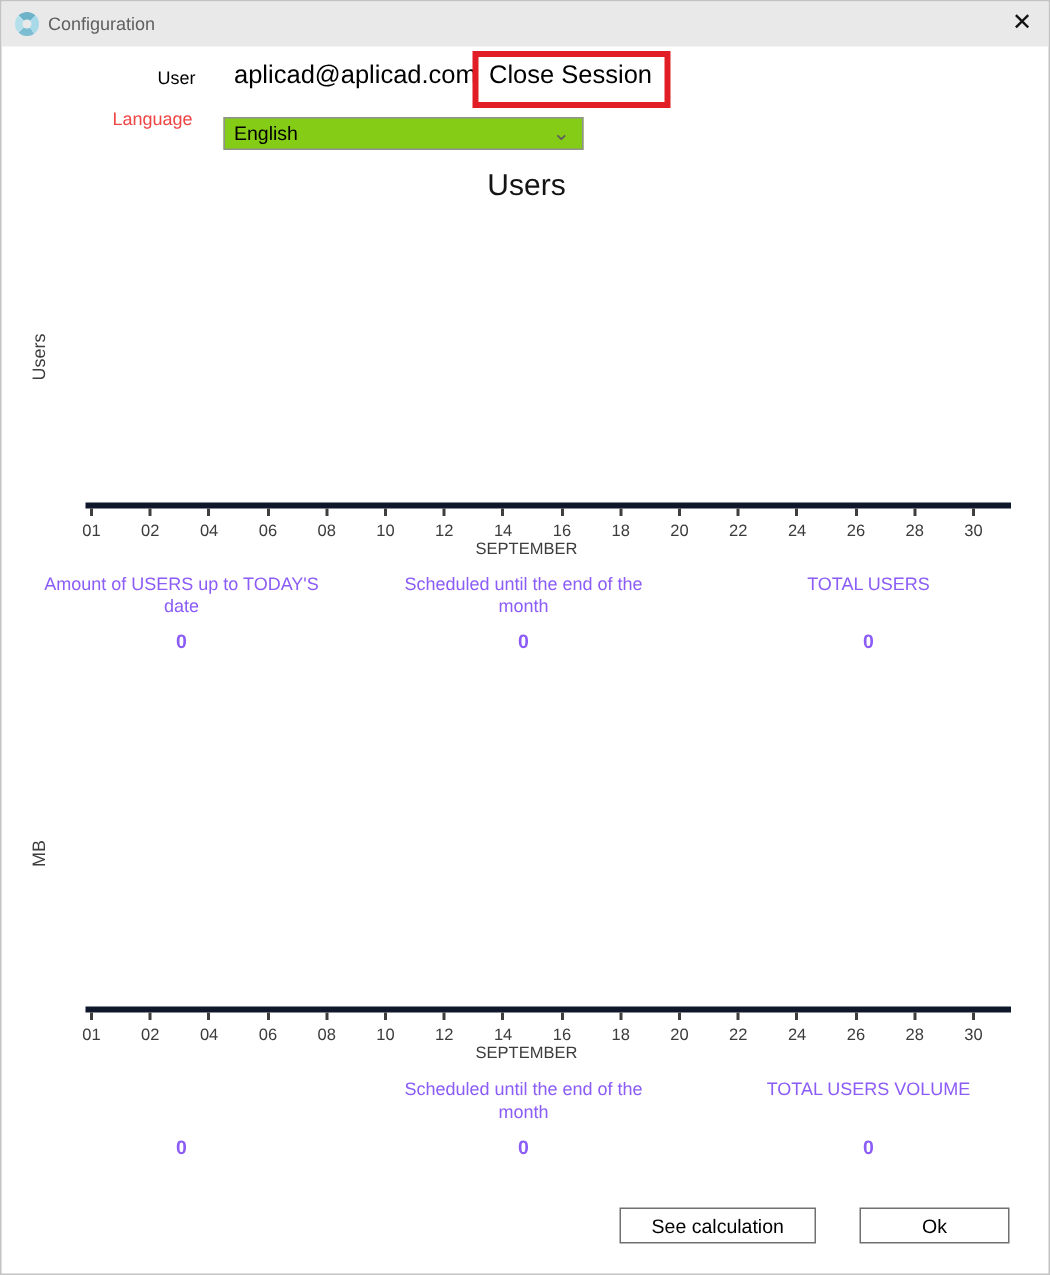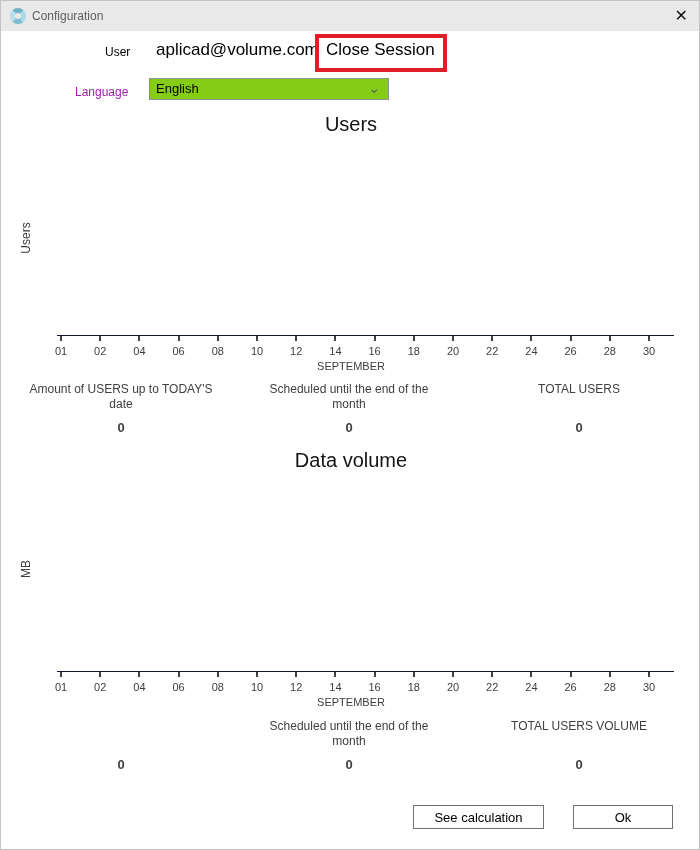--- a/index.html
+++ b/index.html
@@ -13,45 +13,45 @@
   .app-icon::after { content:""; position:absolute; left:5px; top:5px; width:6px; height:6px; border-radius:50%; background:#e9e9e9; }
   .window-title { position:absolute; left:31px; top:8px; font-size:12px; color:#5f5f5f; }
   .close-x { position:absolute; right:11px; top:5px; font-size:16px; color:#111; cursor:pointer; line-height:20px; }
 
   
   .user-label { position:absolute; left:104px; top:44px; font-size:12px; color:#000; }
   .user-email { position:absolute; left:155px; top:39px; font-size:17px; color:#000; }
   .close-session { position:absolute; left:325px; top:39px; font-size:17px; color:#000; cursor:pointer; }
   .highlight-box { position:absolute; left:314px; top:33px; width:132px; height:38px; border:4px solid #e11e25; pointer-events:none; }
 
-  .language-label { position:absolute; left:74px; top:84px; font-size:12px; color:#a21caf; }
+  .language-label { position:absolute; left:74px; top:71px; font-size:12px; color:#ef4444; }
   .combobox { position:absolute; left:148px; top:77px; width:240px; height:22px; background:#84cc16;
               border:1px solid #919191; font-size:13px; color:#000; line-height:20px; padding-left:6px; cursor:pointer; }
   .combobox .chevron { position:absolute; right:8px; top:-1px; color:#5f5f5f; font-size:14px; }
 
   
   .chart-title { position:absolute; left:0; width:700px; text-align:center; font-size:20px; color:#141414; }
   #users-title { top:112px; }
   #volume-title { top:448px; }
   .ylabel { position:absolute; font-size:12px; color:#3d3d3d; white-space:nowrap;
             transform:translate(-50%,-50%) rotate(-90deg); }
   #users-ylabel { left:25px; top:237px; }
   #volume-ylabel { left:25px; top:568px; }
 
-  .xaxis { position:absolute; left:56px; width:617px; height:1px; border-top:1px solid #0f172a;text-decoration:underline; }
+  .xaxis { position:absolute; left:56px; width:617px; height:1px; border-top:4px solid #0f172a;text-decoration:underline; }
   #users-axis { top:334px; }
   #volume-axis { top:670px; }
   .tick { position:absolute; top:0; width:2px; height:5px; background:#3f3f3f; }
   .tick-label { position:absolute; top:9px; transform:translateX(-50%); font-size:11px; color:#3c3c3c; white-space:nowrap; }
   .month-label { position:absolute; left:0; width:700px; text-align:center; font-size:11px; color:#3c3c3c; }
   #users-month { top:359px; }
   #volume-month { top:695px; }
 
   
-  .summary-col { position:absolute; text-align:center; font-size:12px; color:#404040; line-height:15px; }
+  .summary-col { position:absolute; text-align:center; font-size:12px; color:#8b5cf6; line-height:15px; }
   .summary-value { position:absolute; top:38px; left:0; right:0; text-align:center; font-size:13px; font-weight:bold; }
   .row1 { top:381px; height:56px; }
   .row2 { top:718px; height:56px; }
   .c1a { left:20px;  width:200px; }
   .c2  { left:258px; width:180px; }
   .c3  { left:478px; width:200px; }
   .c1b { left:35px;  width:170px; }
 
   
   .amount-due { position:absolute; left:40px; top:806px; width:330px; text-align:center; font-size:14px; font-weight:bold; color:#000; }
@@ -65,21 +65,21 @@
 
 <div class="window">
 
   <div class="titlebar">
     <span class="app-icon"></span>
     <span class="window-title">Configuration</span>
     <span class="close-x">✕</span>
   </div>
 
   <span class="user-label">User</span>
-  <span class="user-email">aplicad@volume.com</span>
+  <span class="user-email">aplicad@aplicad.com</span>
   <span class="close-session">Close Session</span>
   <div class="highlight-box"></div>
 
   <span class="language-label">Language</span>
   <div class="combobox">
     <span>English</span>
     <span class="chevron">⌄</span>
   </div>
 
   <div class="chart-title" id="users-title">Users</div>
@@ -126,21 +126,20 @@
   </div>
   <div class="summary-col row1 c2">
     <span>Scheduled until the end of the month</span>
     <span class="summary-value">0</span>
   </div>
   <div class="summary-col row1 c3">
     <span>TOTAL USERS</span>
     <span class="summary-value">0</span>
   </div>
 
-  <div class="chart-title" id="volume-title">Data volume</div>
   <span class="ylabel" id="volume-ylabel">MB</span>
   <div class="xaxis" id="volume-axis">
       <span class="tick" style="left: 3px;"></span>
       <span class="tick-label" style="left: 4px;">01</span>
       <span class="tick" style="left: 42.2px;"></span>
       <span class="tick-label" style="left: 43.2px;">02</span>
       <span class="tick" style="left: 81.4px;"></span>
       <span class="tick-label" style="left: 82.4px;">04</span>
       <span class="tick" style="left: 120.6px;"></span>
       <span class="tick-label" style="left: 121.6px;">06</span>

